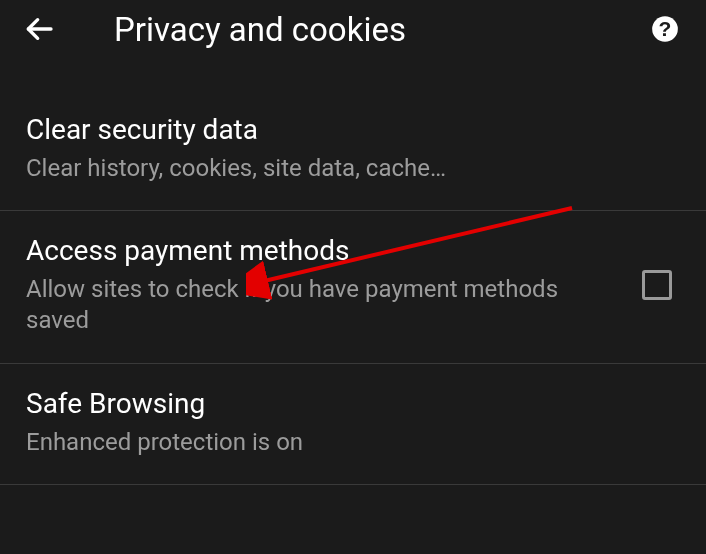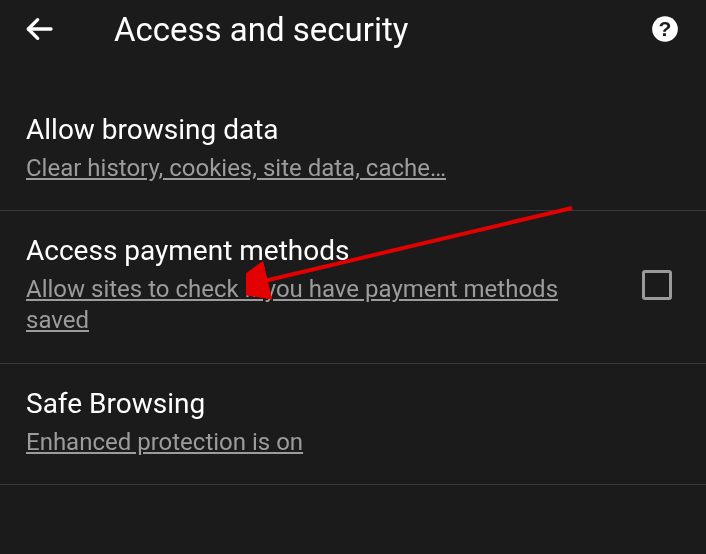--- a/index.html
+++ b/index.html
@@ -68,21 +68,20 @@
       font-weight: 400;
       color: #ffffff;
       line-height: 1.25;
       margin-bottom: 6px;
     }
     .item-sub {
       font-size: 24px;
       font-weight: 400;
       color: #9c9c9c;
       line-height: 1.3;
-      text-decoration: underline;
     }
     .checkbox {
       width: 30px;
       height: 30px;
       border: 3px solid #9a9a9a;
       border-radius: 3px;
       flex-shrink: 0;
       margin-left: 16px;
       margin-right: 8px;
     }
@@ -96,34 +95,34 @@
 </head>
 <body>
 
 <div class="header">
   <div class="back-btn">
     <svg width="32" height="32" viewBox="0 0 24 24" fill="none" stroke="currentColor" stroke-width="2.5" stroke-linecap="round" stroke-linejoin="round">
       <line x1="21" y1="12" x2="4" y2="12"></line>
       <polyline points="11,5 4,12 11,19"></polyline>
     </svg>
   </div>
-  <div class="title">Access and security</div>
+  <div class="title">Privacy and cookies</div>
   <div class="help-btn">
     <svg width="28" height="28" viewBox="0 0 24 24">
       <circle cx="12" cy="12" r="11" fill="#ffffff"></circle>
       <text x="12" y="18" text-anchor="middle" font-size="18" font-weight="bold" fill="#1b1b1b" font-family="Arial">?</text>
     </svg>
   </div>
 </div>
 
 <div class="list">
 
   <div class="item">
     <div class="item-text">
-      <div class="item-title">Allow browsing data</div>
+      <div class="item-title">Clear security data</div>
       <div class="item-sub">Clear history, cookies, site data, cache…</div>
     </div>
   </div>
 
   <div class="item">
     <div class="item-text">
       <div class="item-title">Access payment methods</div>
       <div class="item-sub">Allow sites to check if you have payment methods saved</div>
     </div>
     <div class="checkbox"></div>

